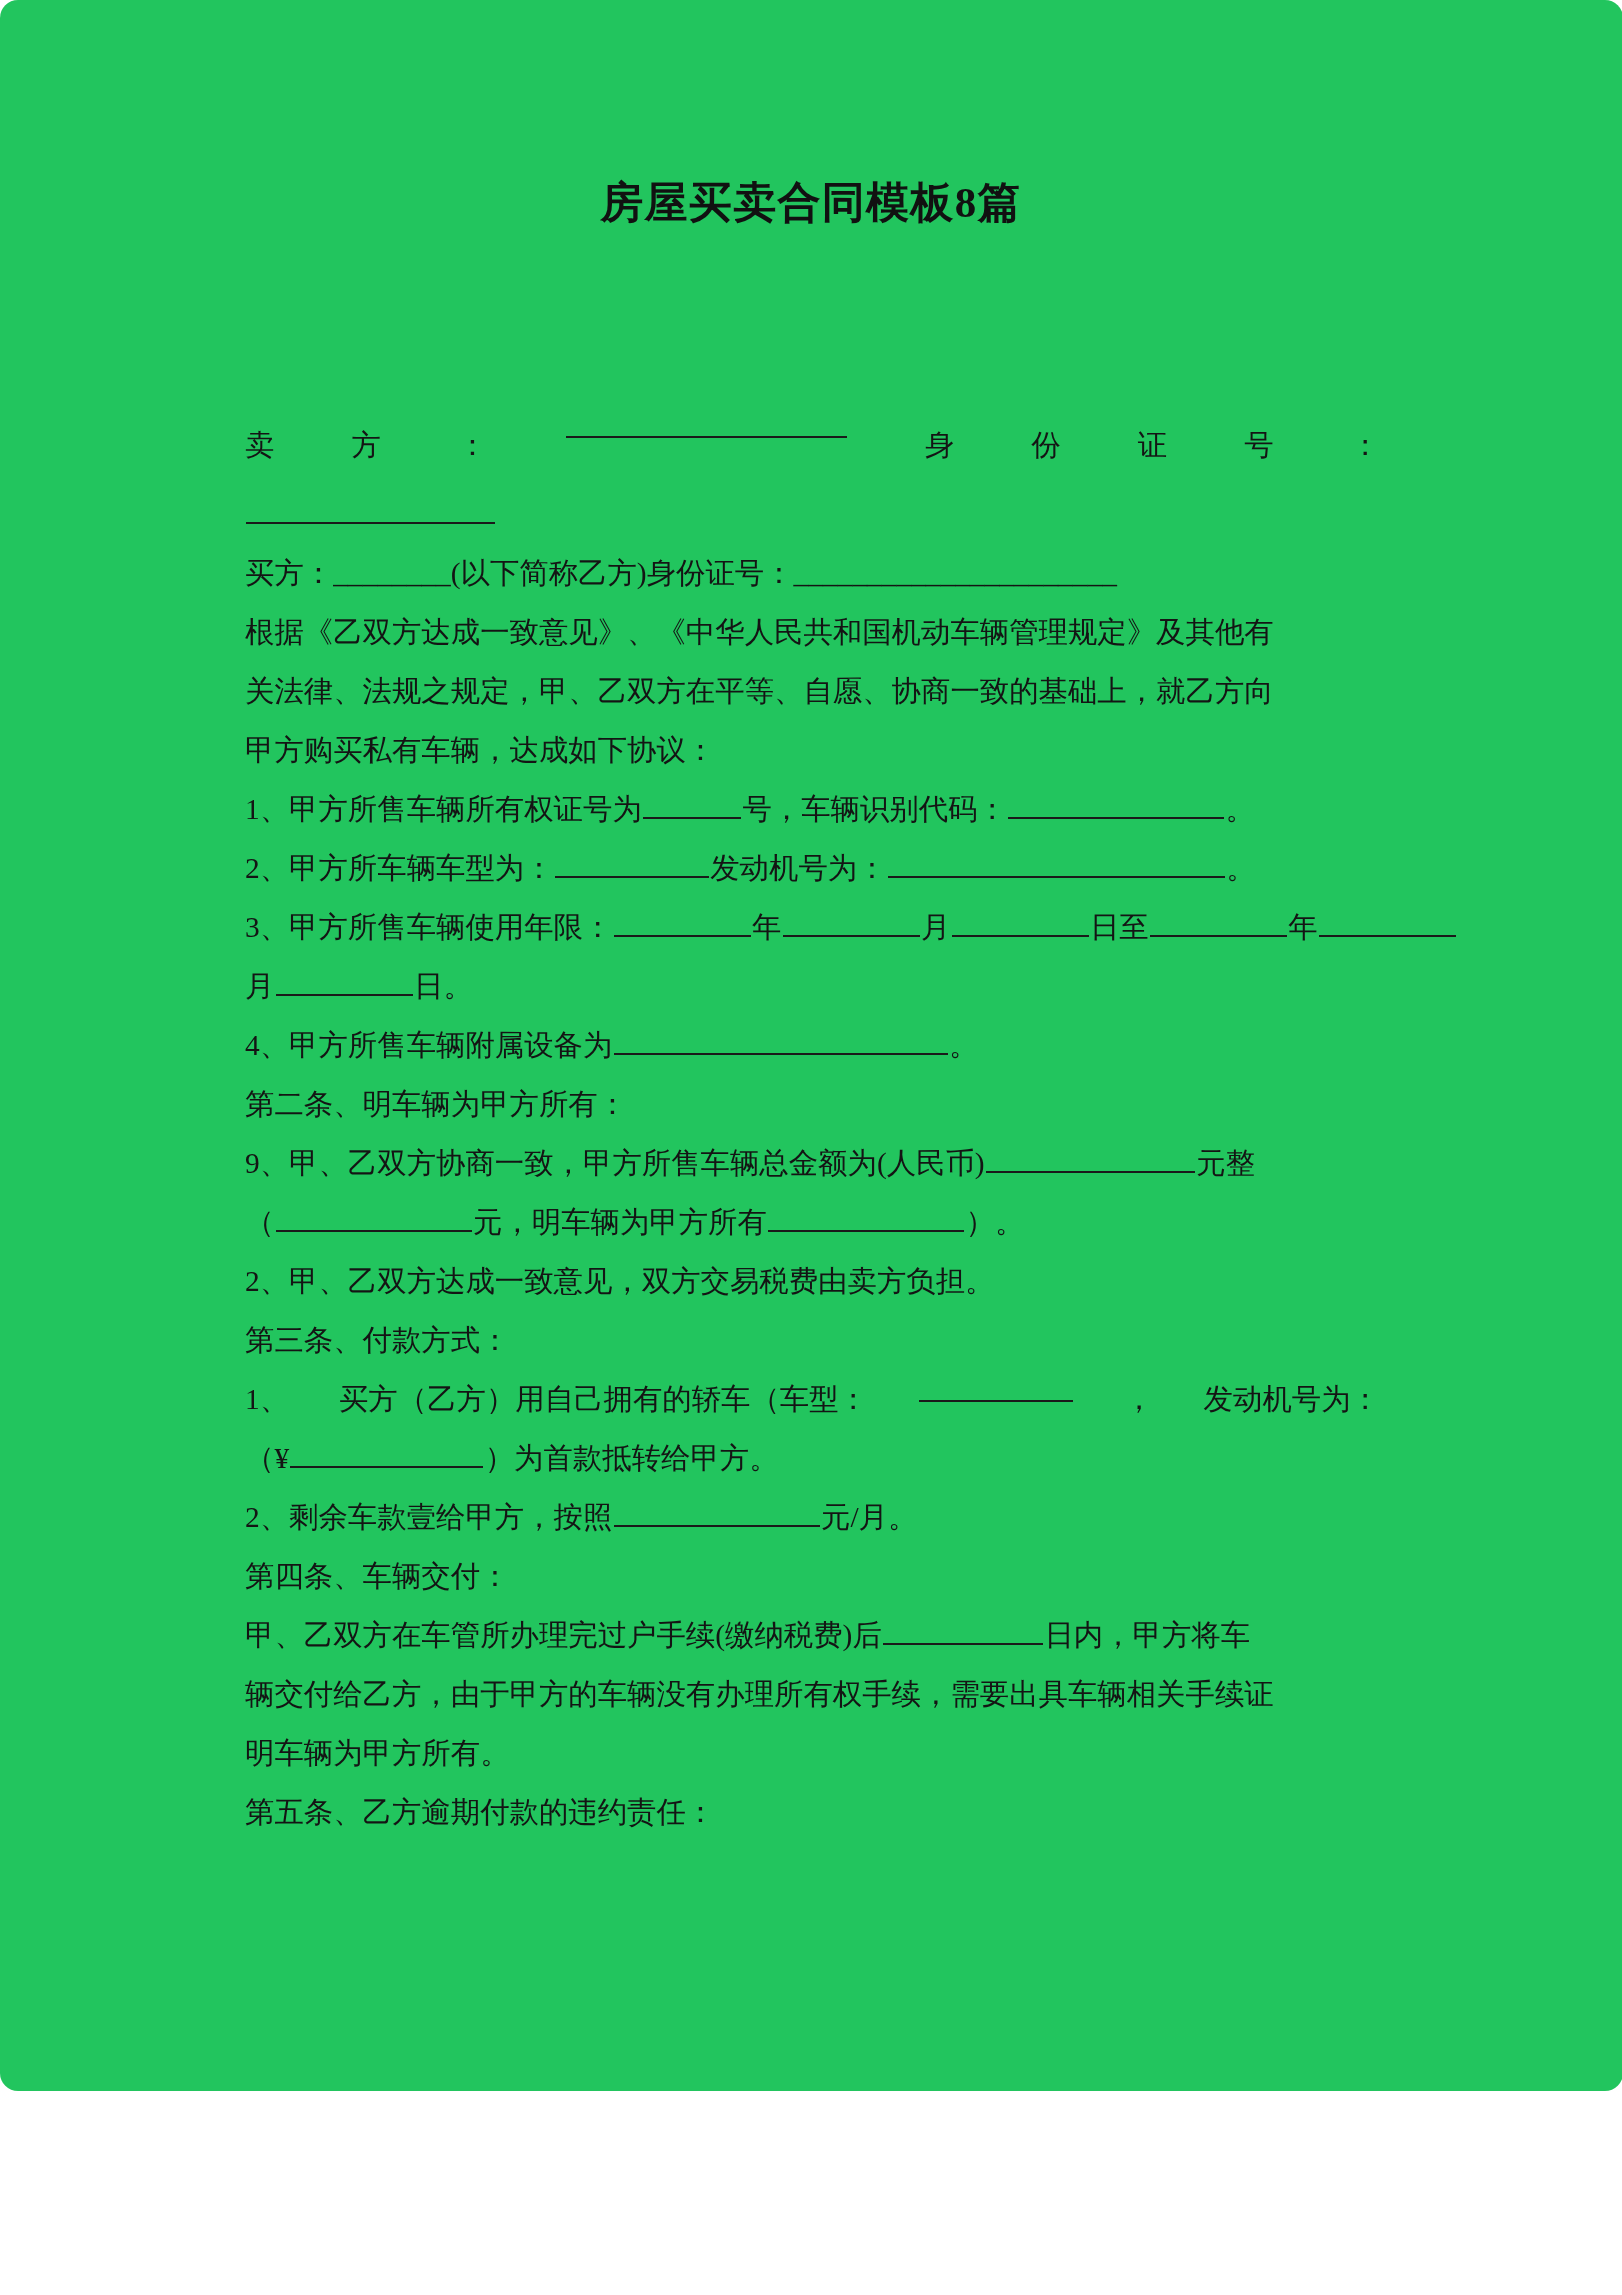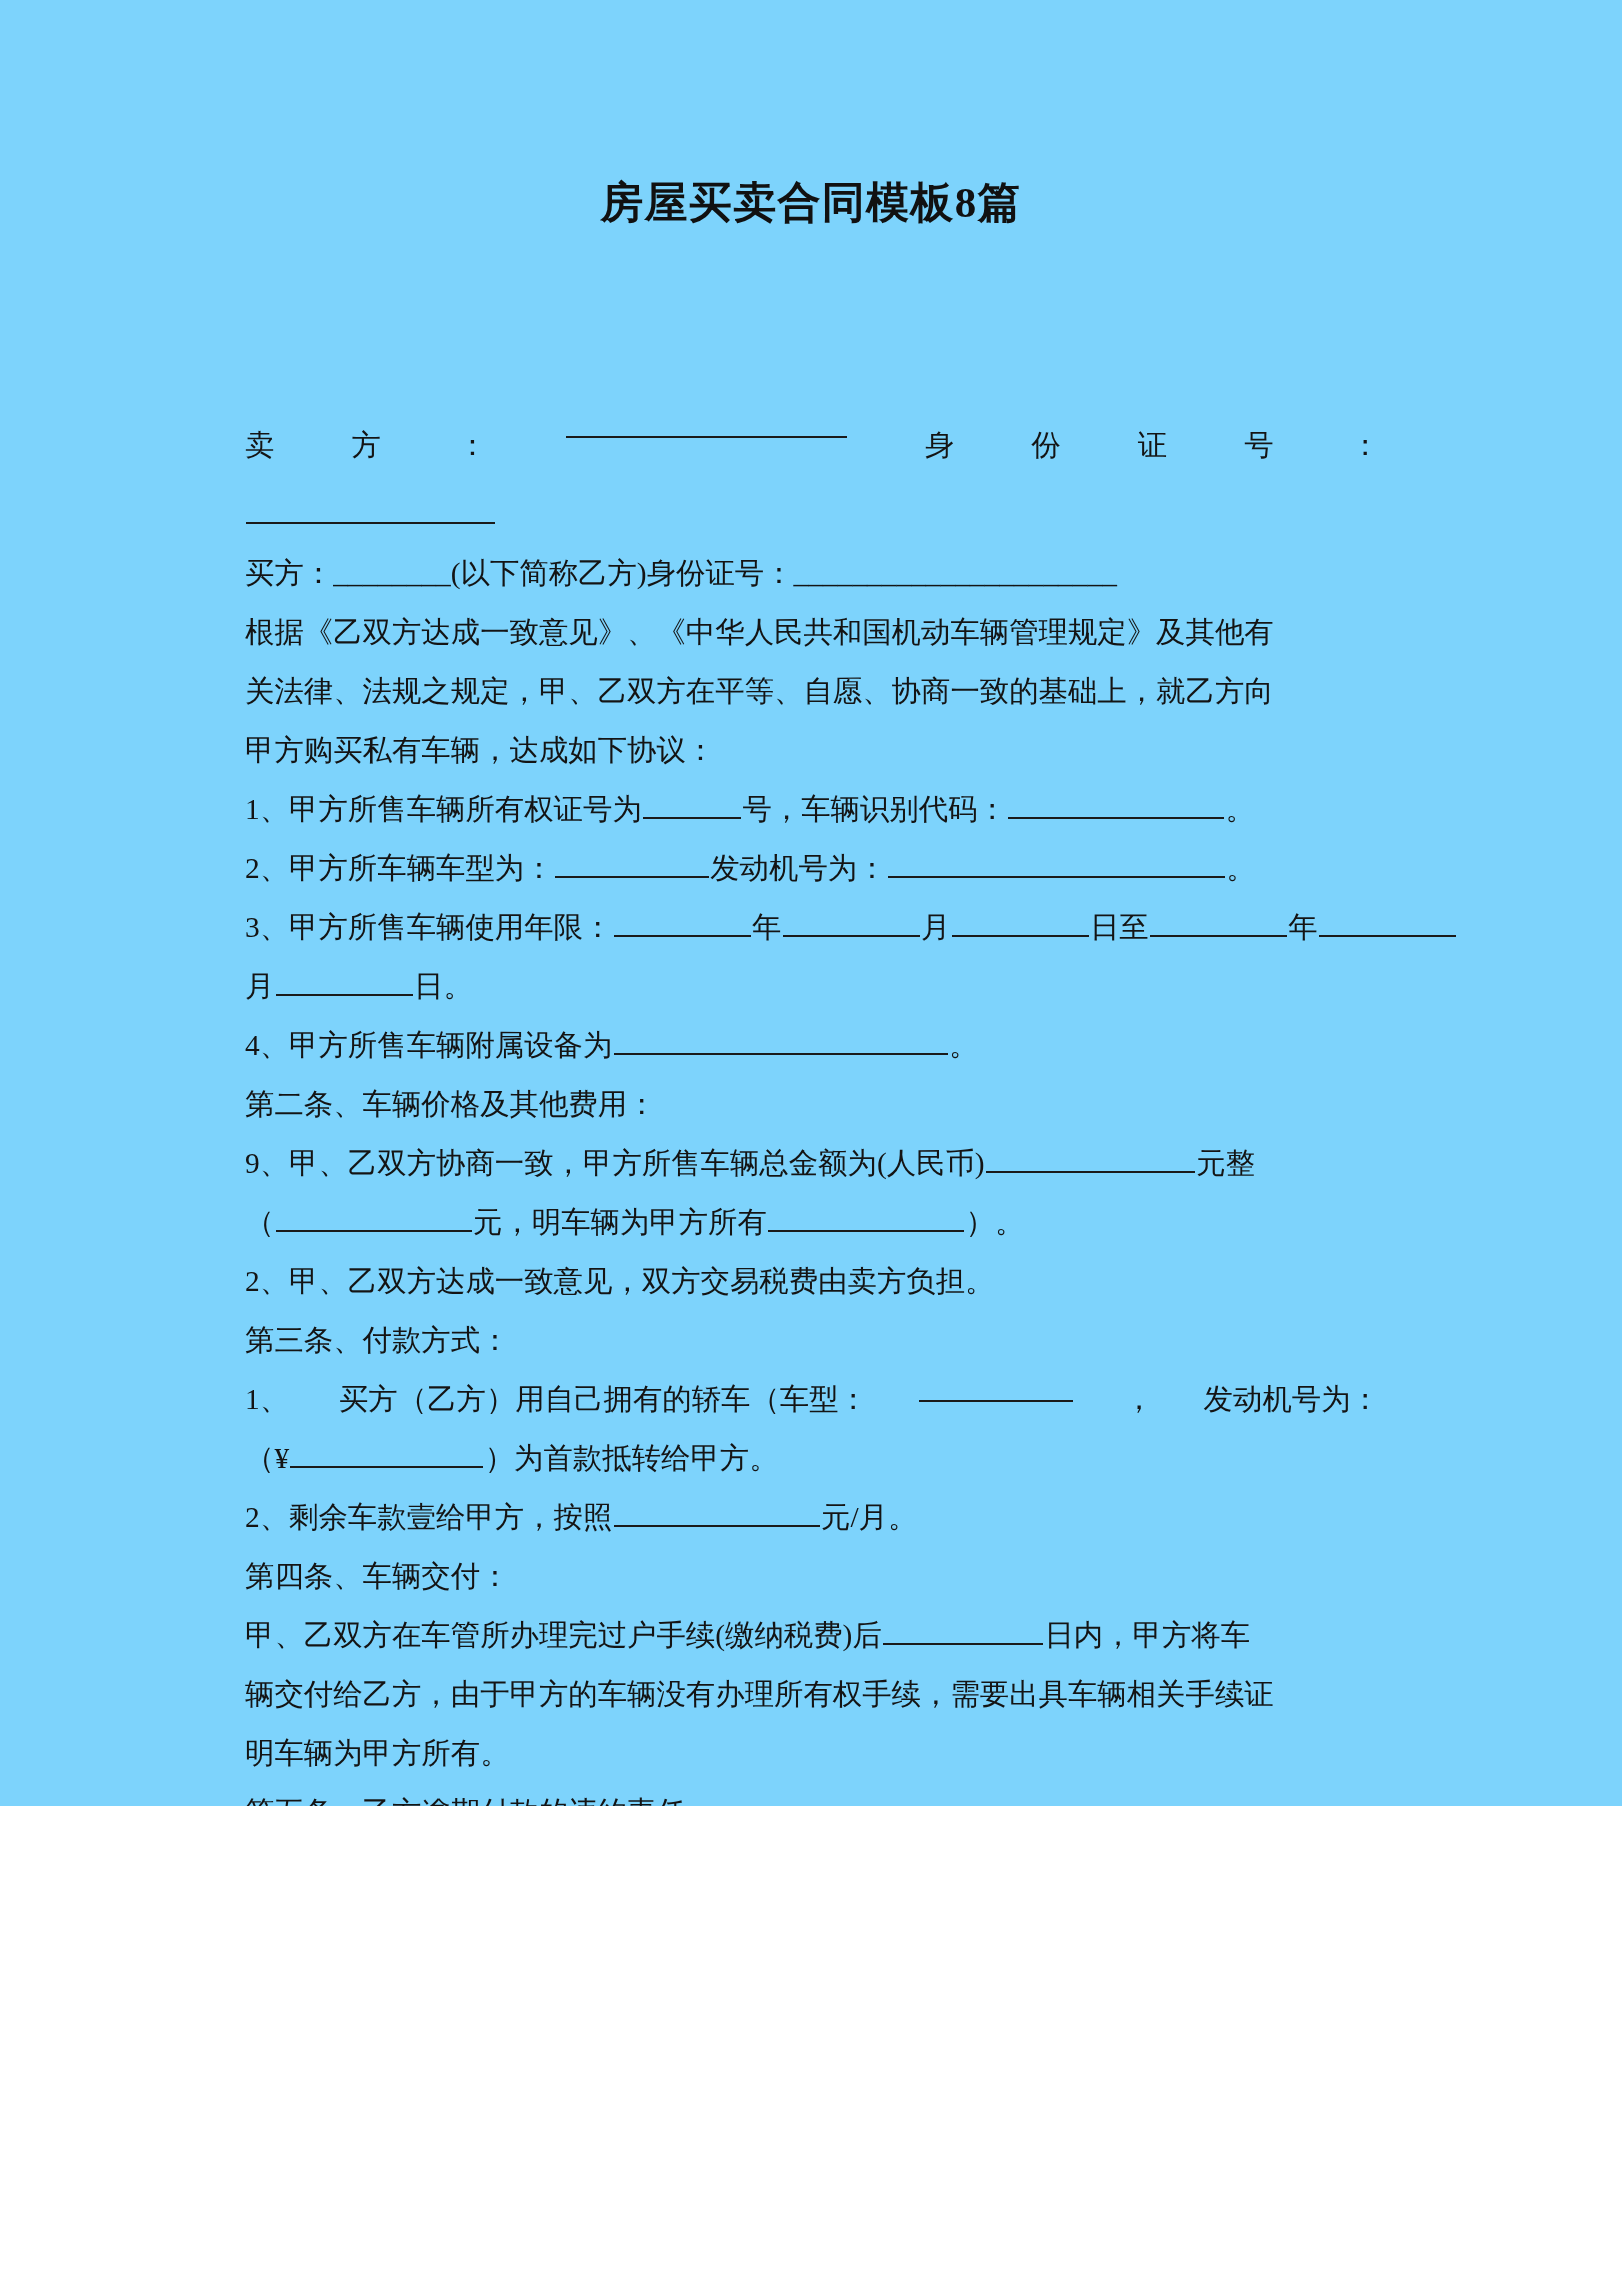--- a/index.html
+++ b/index.html
@@ -6,24 +6,25 @@
     margin: 0;
     padding: 0;
     background: #ffffff;
   }
   body {
     font-family: "Liberation Serif", "DejaVu Serif", serif;
   }
   .page {
     position: relative;
     width: 1623px;
-    height: 1806px;
-    background: #7dd3fc;
+    height: 2091px;
+    background: #22c55e;
     box-sizing: border-box;
     overflow: hidden;
+    border-radius: 18px;
   }
   .doc-title {
     position: absolute;
     left: 245px;
     top: 177px;
     width: 1132px;
     text-align: center;
     font-size: 43px;
     font-weight: bold;
     letter-spacing: 1.3px;
@@ -107,21 +108,21 @@
     </div>
 
     <div class="line">
       <span>月</span><span class="fill f-md"></span><span>日。</span>
     </div>
 
     <div class="line">
       <span>4、甲方所售车辆附属设备为</span><span class="fill" style="width:334px;"></span><span>。</span>
     </div>
 
-    <div class="line">第二条、车辆价格及其他费用：</div>
+    <div class="line">第二条、明车辆为甲方所有：</div>
 
     <div class="line">
       <span>9、甲、乙双方协商一致，甲方所售车辆总金额为(人民币)</span><span class="fill" style="width:209px;"></span><span>元整</span>
     </div>
 
     <div class="line">
       <span>（</span><span class="fill" style="width:196px;"></span><span>元，明车辆为甲方所有</span><span class="fill" style="width:196px;"></span><span>）。</span>
     </div>
 
     <div class="line">2、甲、乙双方达成一致意见，双方交易税费由卖方负担。</div>

